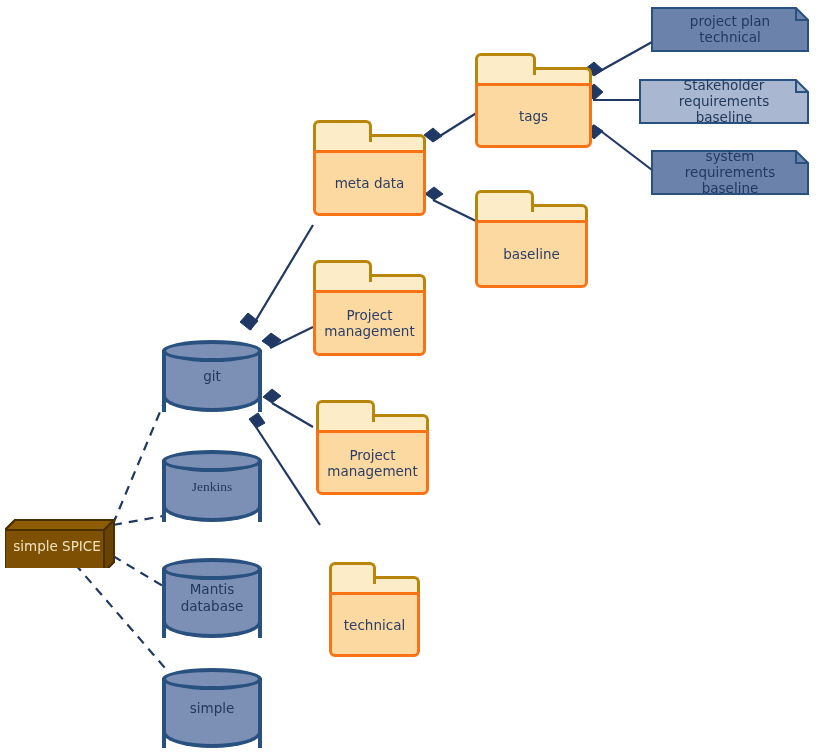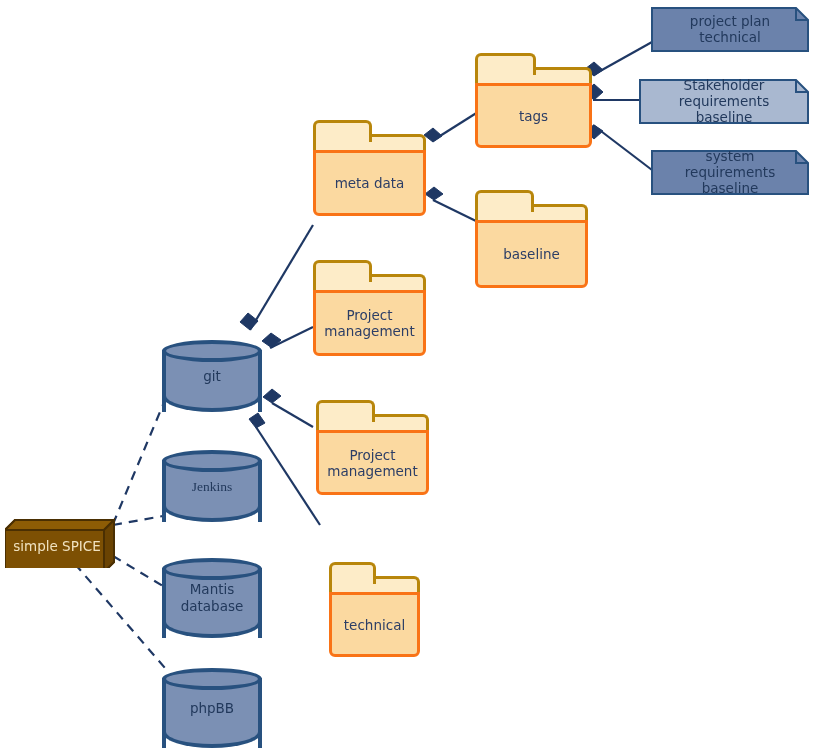--- a/index.html
+++ b/index.html
@@ -321,21 +321,21 @@
     <div class="cyl-side"></div>
     <div class="cyl-top"></div>
     <div class="cyl-label">Mantis
 database</div>
   </div>
 
   <div class="cyl" style="left:162px; top:668px; width:100px; height:80px;">
     <div class="cyl-body"></div>
     <div class="cyl-side"></div>
     <div class="cyl-top"></div>
-    <div class="cyl-label">phpBB</div>
+    <div class="cyl-label">simple</div>
   </div>
 
   <div class="node3d" style="left:5px; top:518px; width:110px; height:50px;">
     <svg class="n3d-svg" width="110" height="50" viewBox="0 0 110 50">
       <polygon points="0,12 10,2 109,2 109,44 99,54 0,54" fill="#7d5003" stroke="#4a2f02" stroke-width="2"></polygon>
       <polygon points="0,12 10,2 109,2 99,12" fill="#8d5c05" stroke="#4a2f02" stroke-width="2"></polygon>
       <polygon points="99,12 109,2 109,44 99,54" fill="#6a4302" stroke="#4a2f02" stroke-width="2"></polygon>
       <rect x="0" y="12" width="99" height="42" fill="#7d5003" stroke="#4a2f02" stroke-width="2"></rect>
     </svg>
     <div class="n3d-label">simple SPICE</div>

